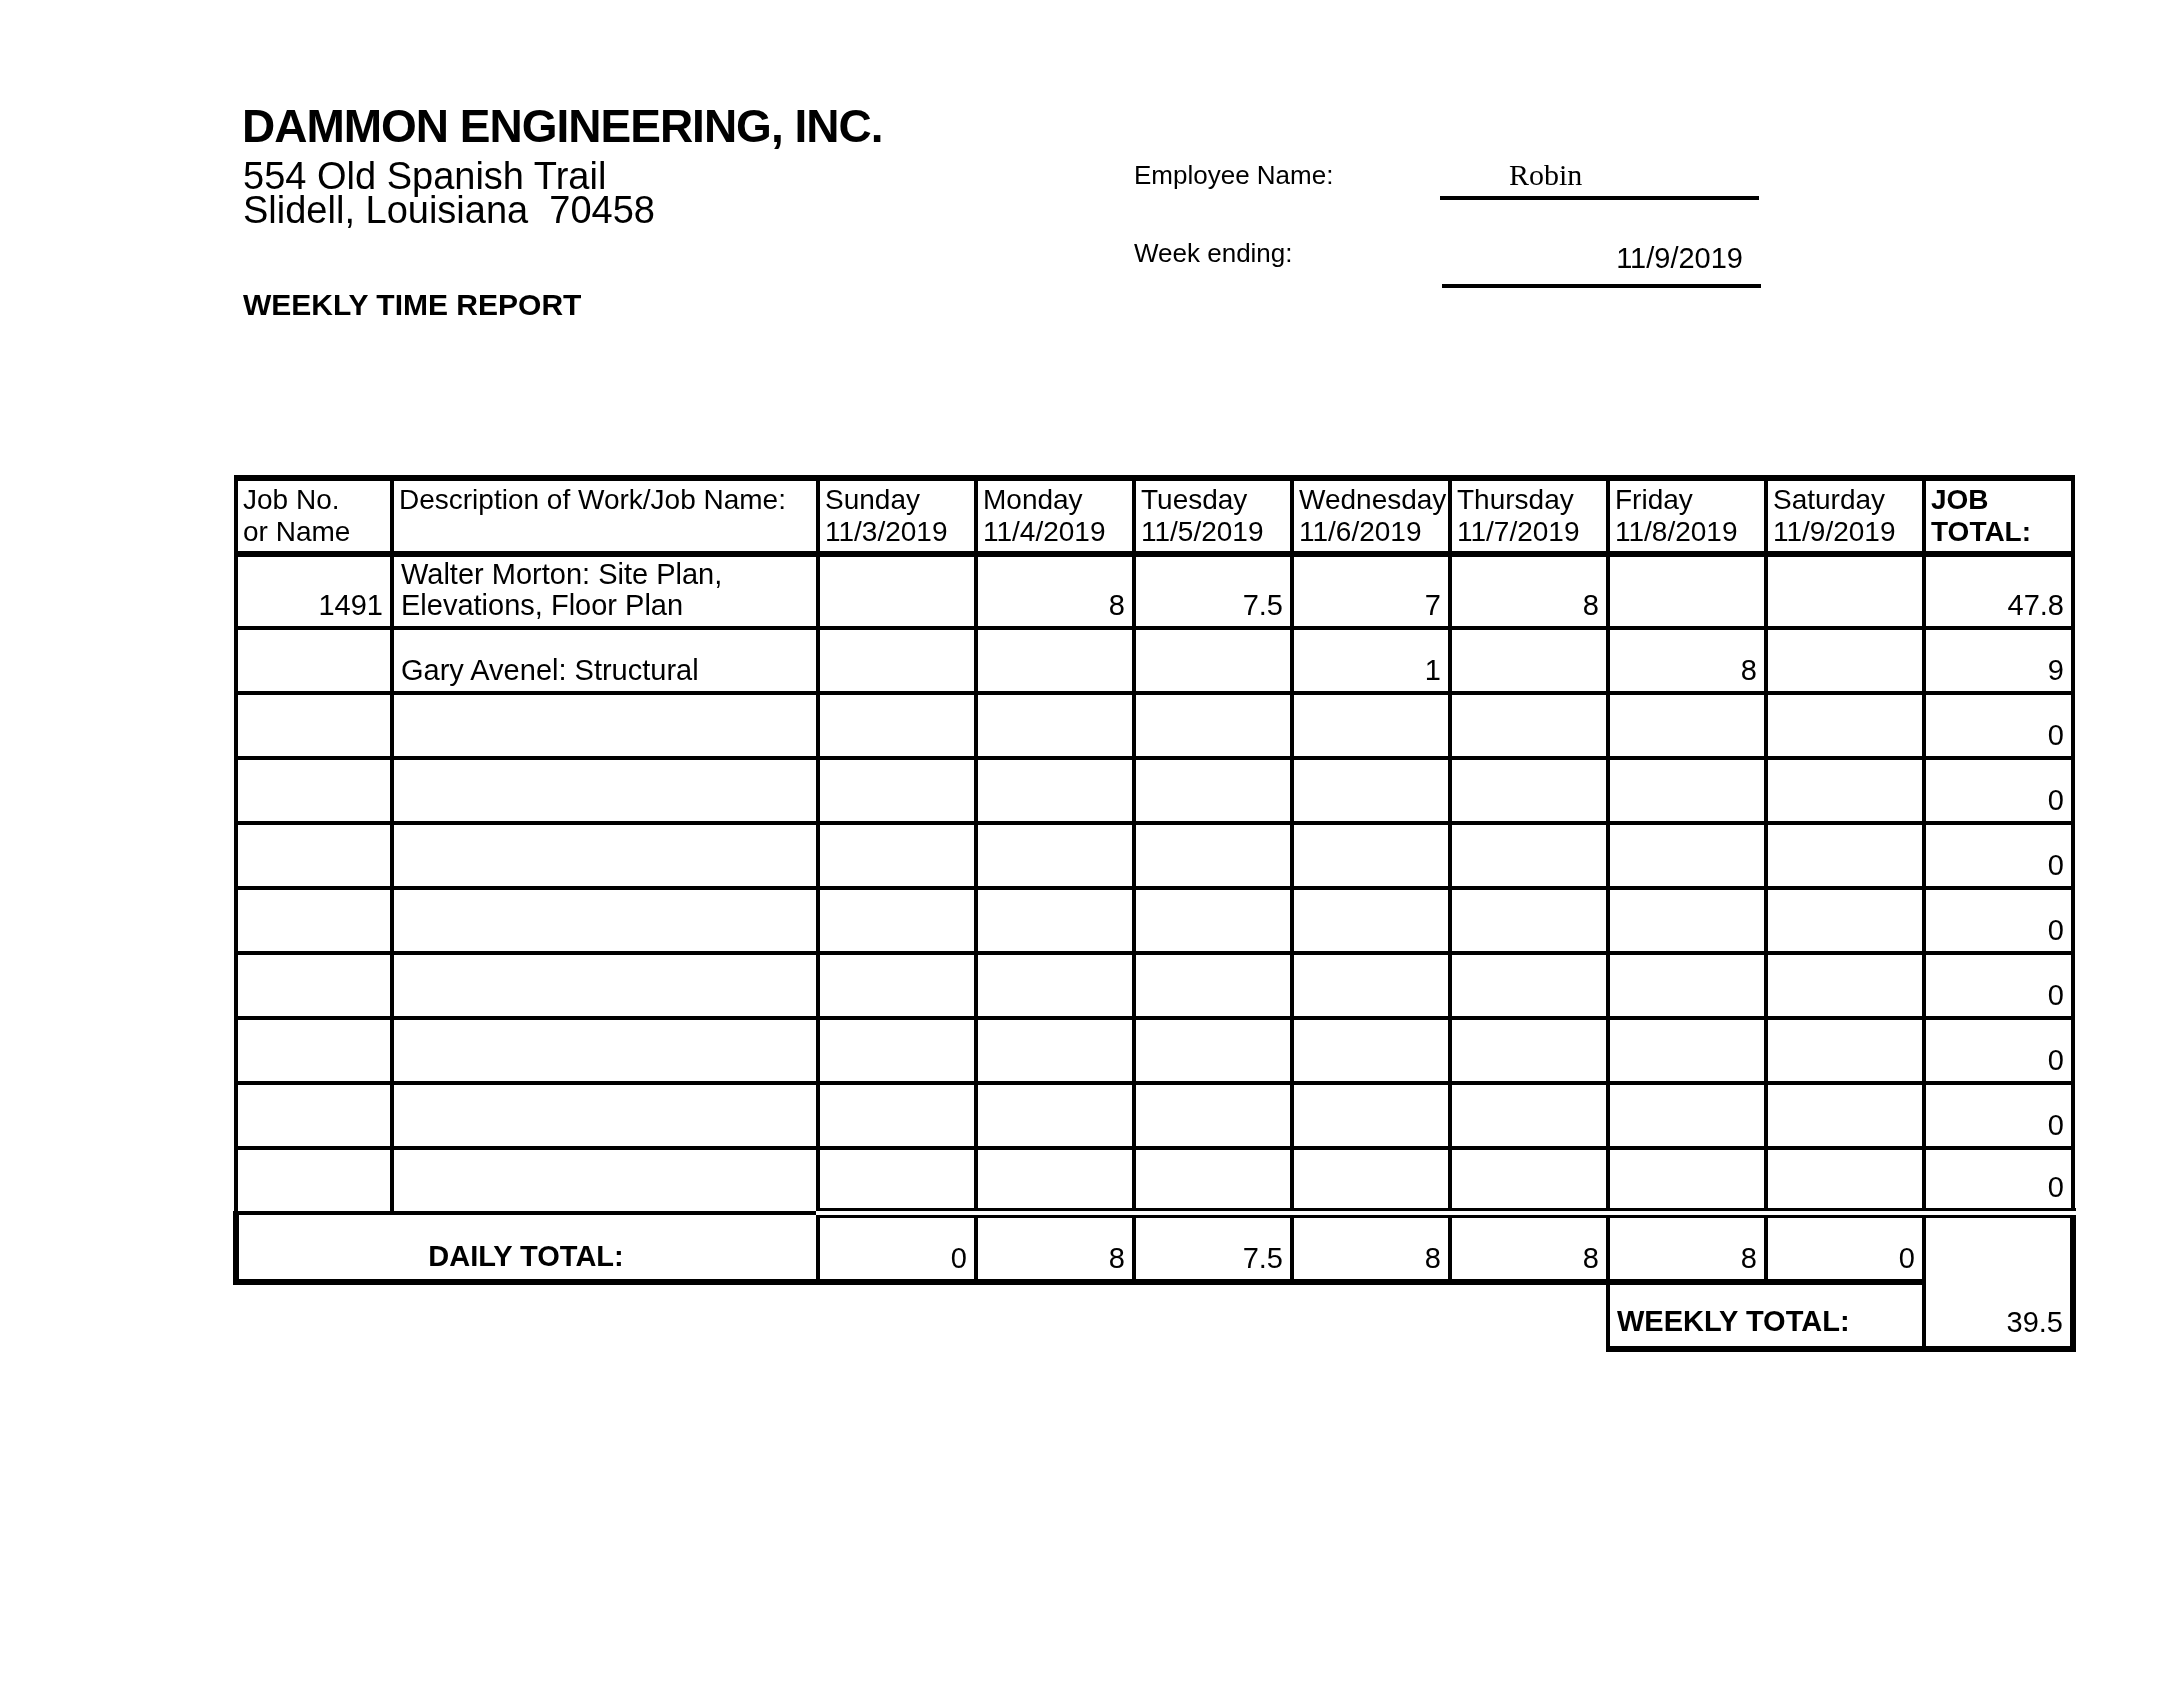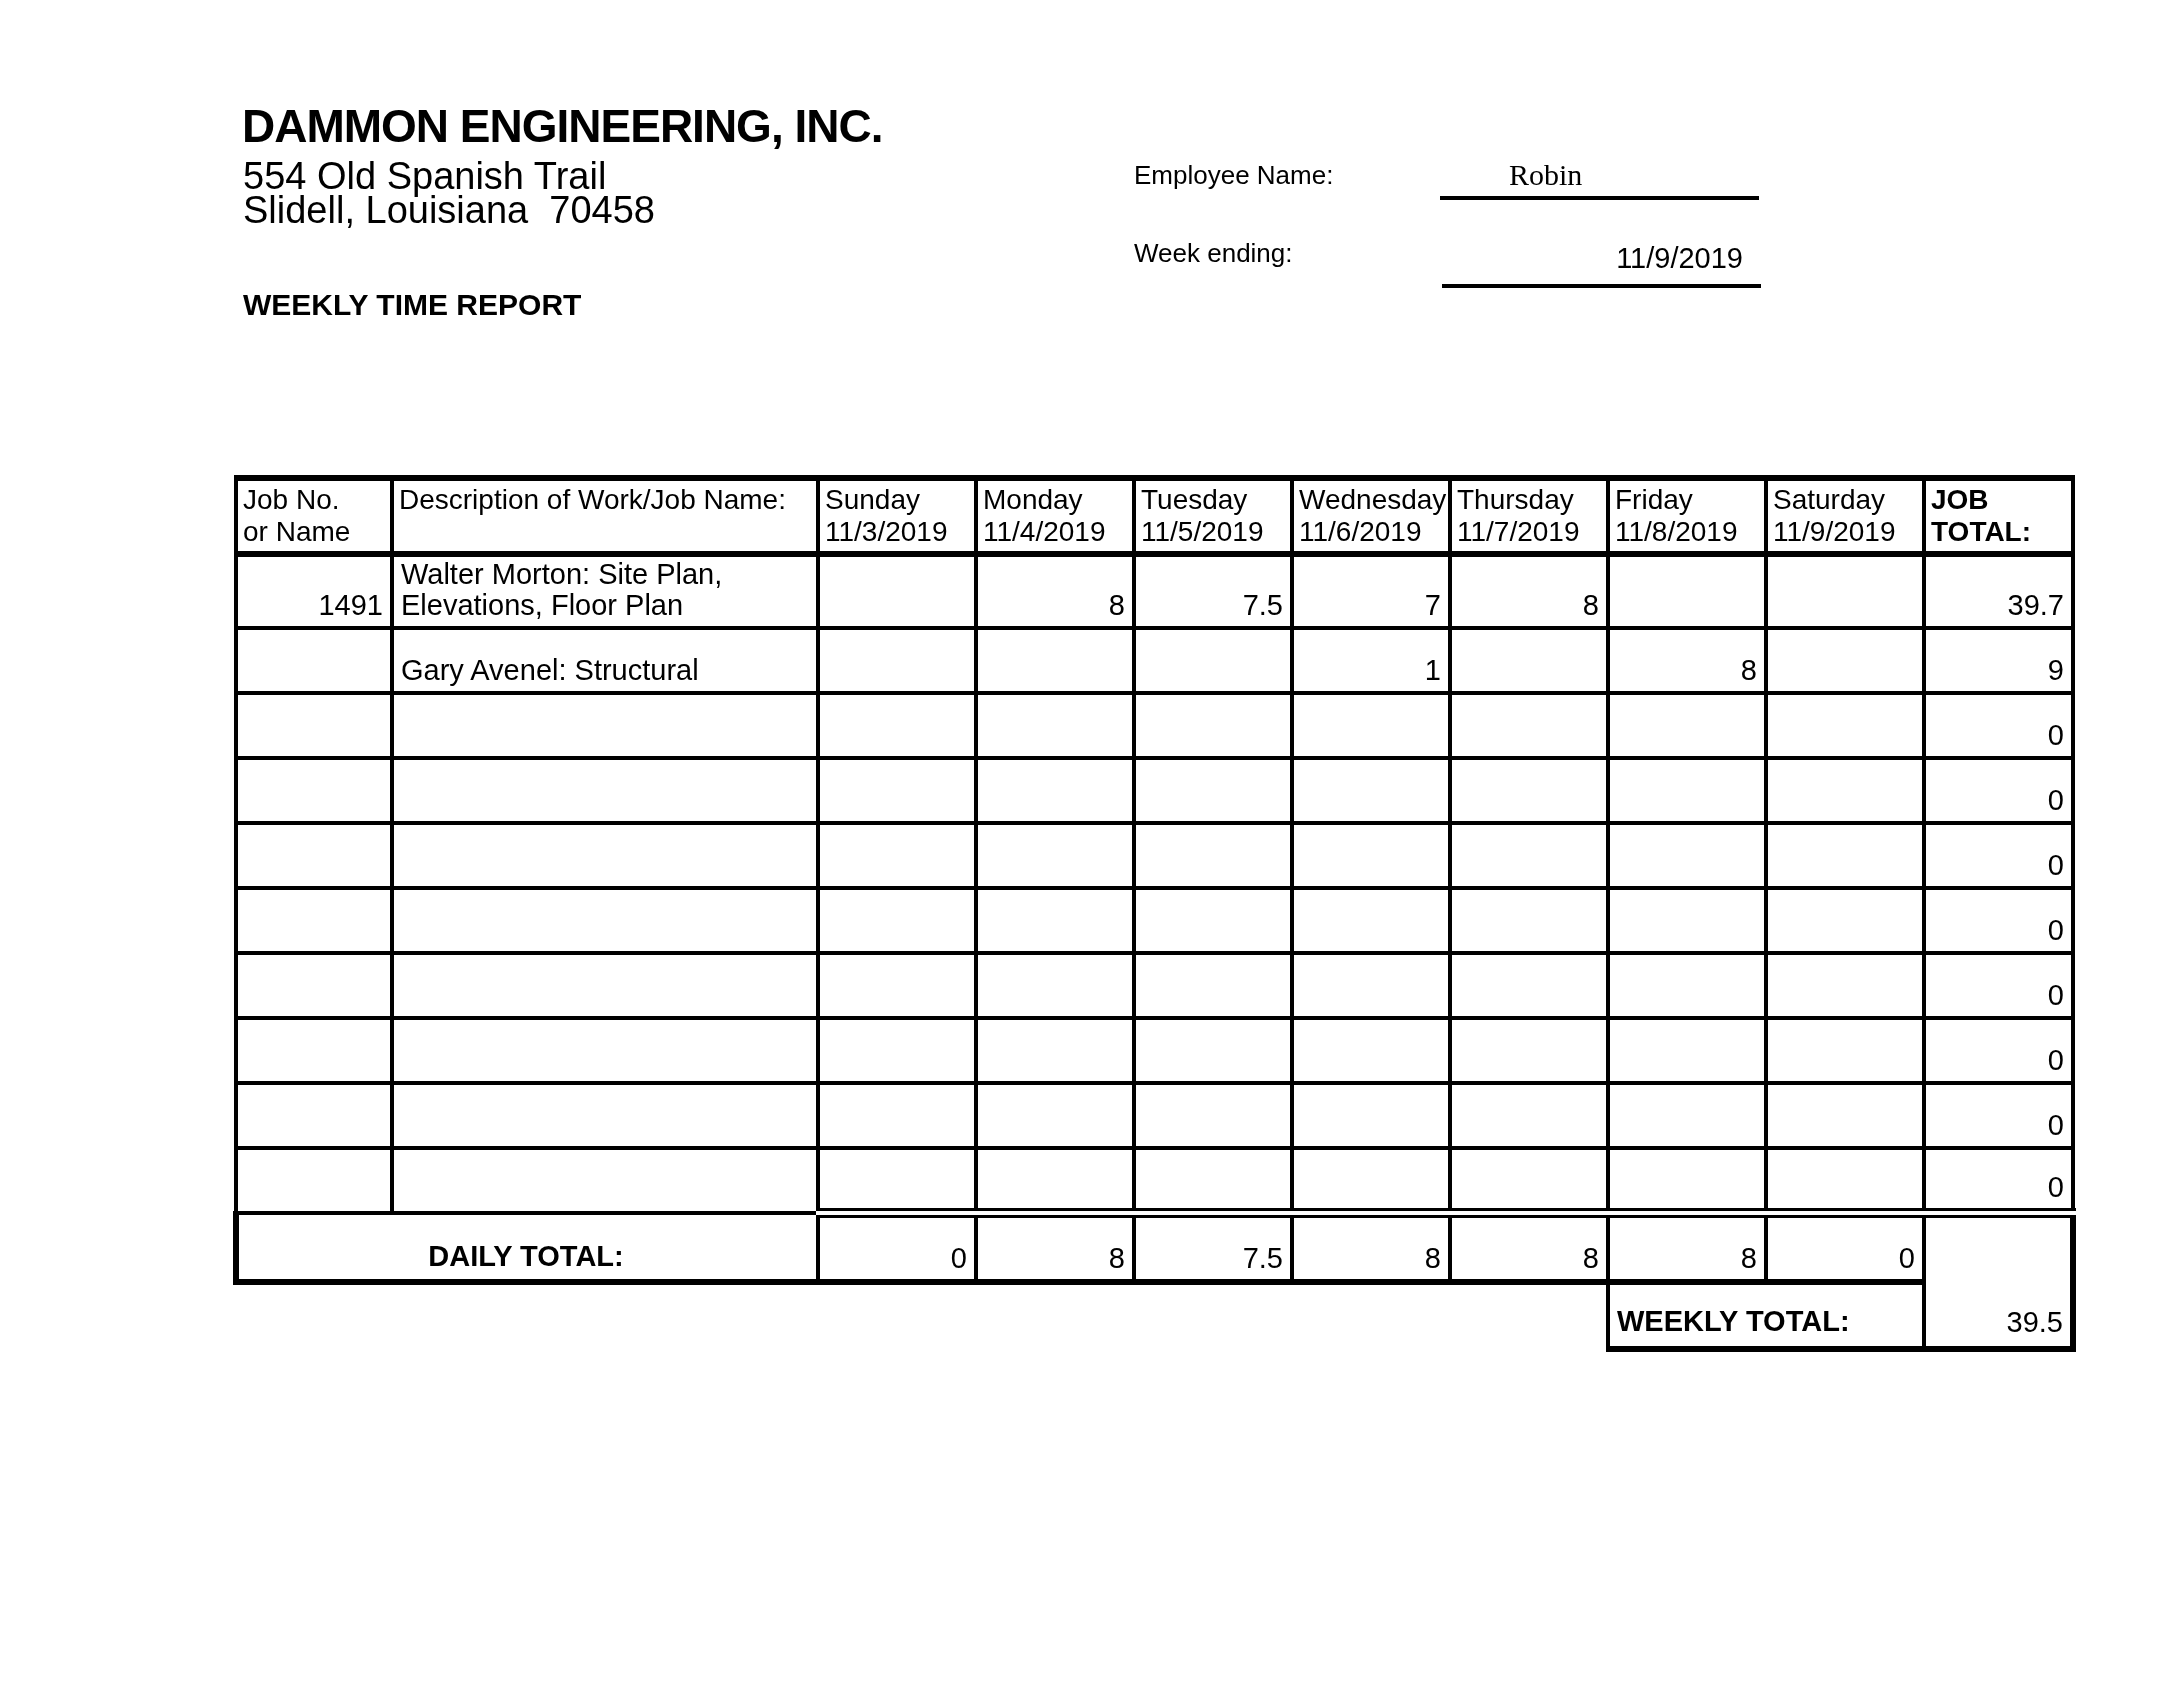--- a/index.html
+++ b/index.html
@@ -154,21 +154,21 @@
     <tr class="r1">
       <td class="bl num">1491</td>
       <td>Walter Morton: Site Plan, Elevations, Floor Plan</td>
       <td class="num"></td>
       <td class="num">8</td>
       <td class="num">7.5</td>
       <td class="num">7</td>
       <td class="num">8</td>
       <td class="num"></td>
       <td class="num"></td>
-      <td class="num br">39.7</td>
+      <td class="num br">47.8</td>
     </tr>
     <tr class="r">
       <td class="bl num"></td>
       <td>Gary Avenel: Structural</td>
       <td class="num"></td>
       <td class="num"></td>
       <td class="num"></td>
       <td class="num">1</td>
       <td class="num"></td>
       <td class="num">8</td>

